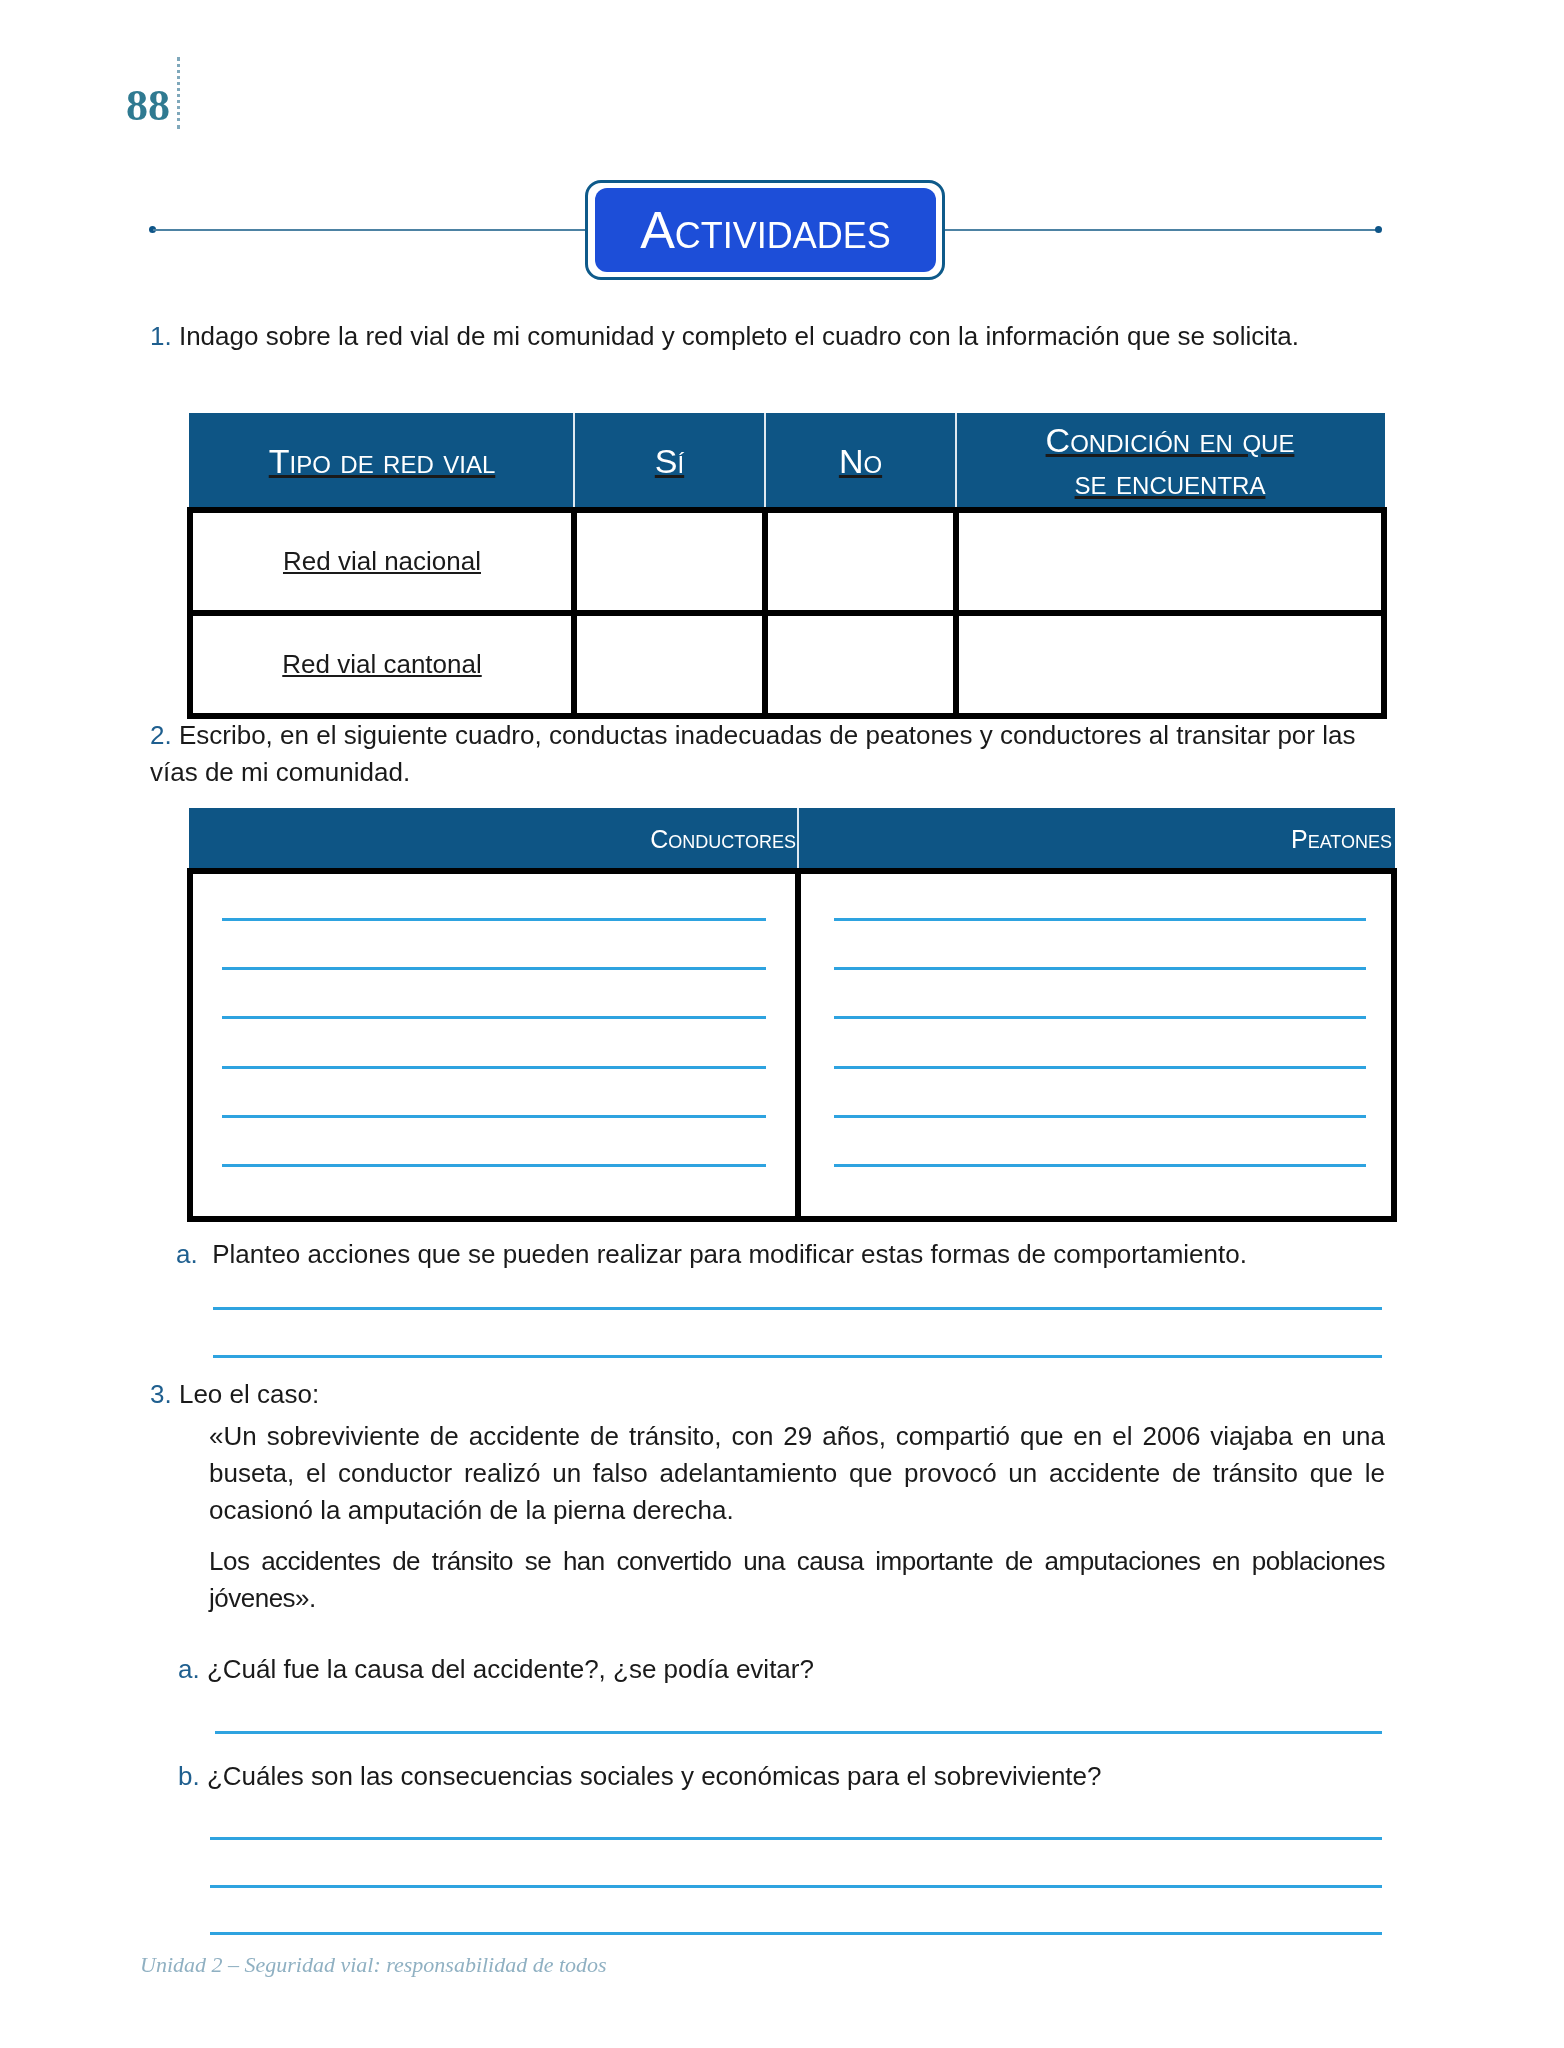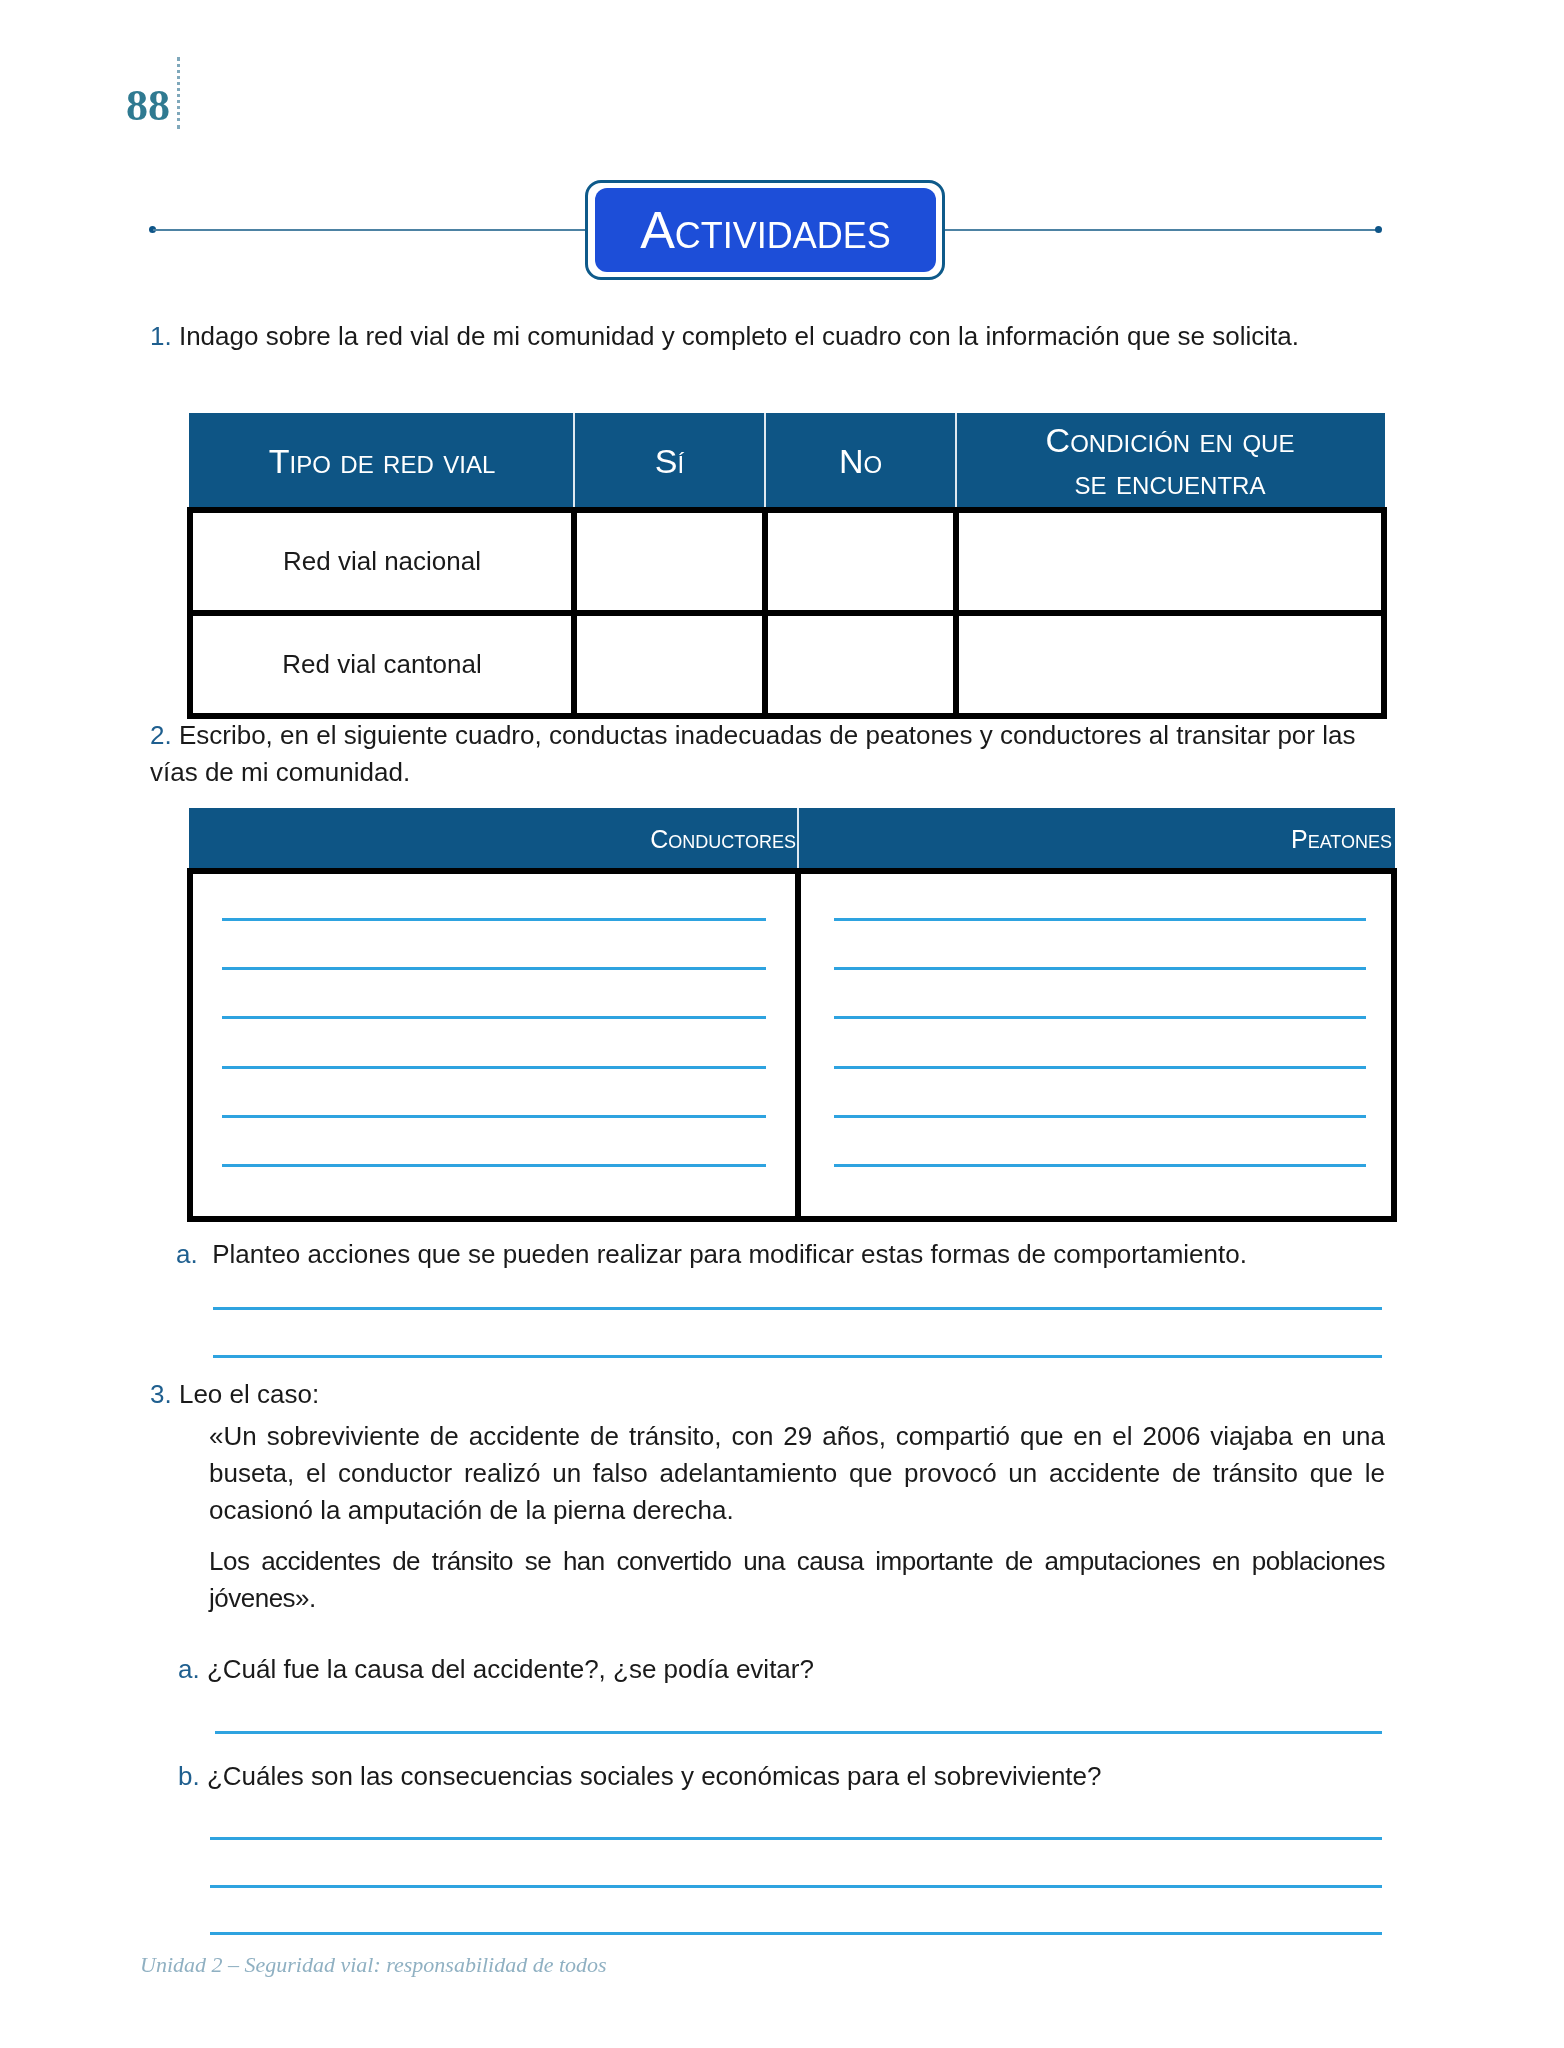--- a/index.html
+++ b/index.html
@@ -26,21 +26,21 @@
   .num { color:#1f5f8f; }
   .just { text-align:justify; text-align-last:auto; }
 
   
   .tbl { border-collapse:collapse; position:absolute; }
   .tbl th { background:#0e5585; color:#fff; font-weight:normal; font-variant:small-caps;
             border:2px solid #0e5585; border-right:2px solid #dfe9f1; }
   .tbl th:last-child { border-right:2px solid #0e5585; }
   .tbl td { border:6px solid #000000; background:#fff; text-align:center; font-size:26px; }
 
-  .t1 { left:187px; top:413px; width:1200px; }
+  .t1 { left:187px; top:413px; width:1200px;text-decoration:underline; }
   .t1 th { height:90px; font-size:34px; line-height:42px; }
   .t1 td { height:95px; }
 
   .t2 { left:187px; top:808px; width:1210px; }
   .t2 th { height:56px; font-size:25px;text-align:right; }
   .t2 td { height:340px; position:relative; vertical-align:top; }
 
   .wline { position:absolute; height:3px; background:#2ea3e0; }
 </style>
 </head>

